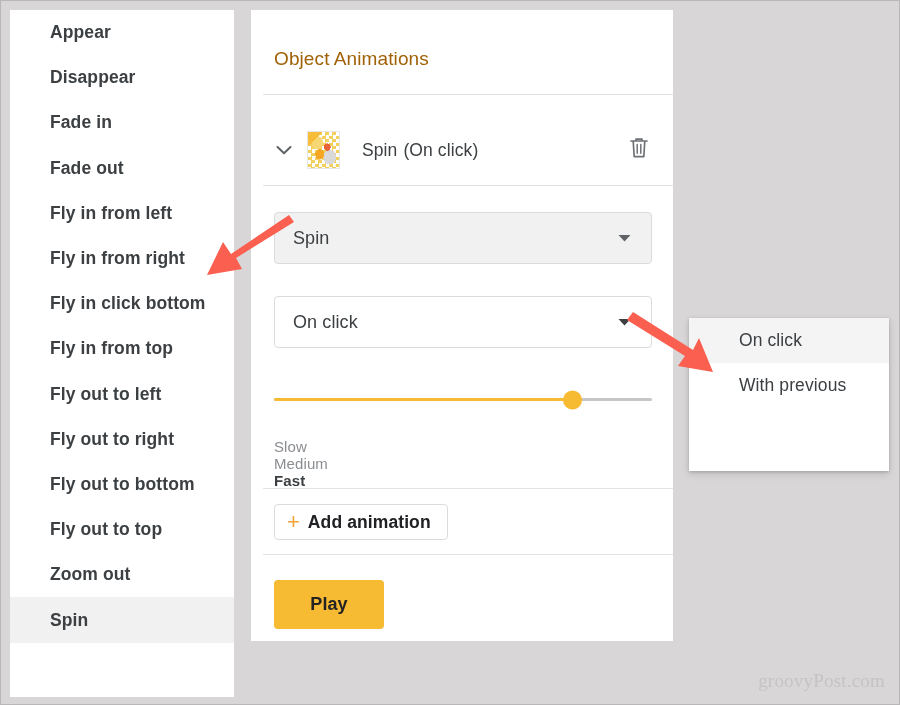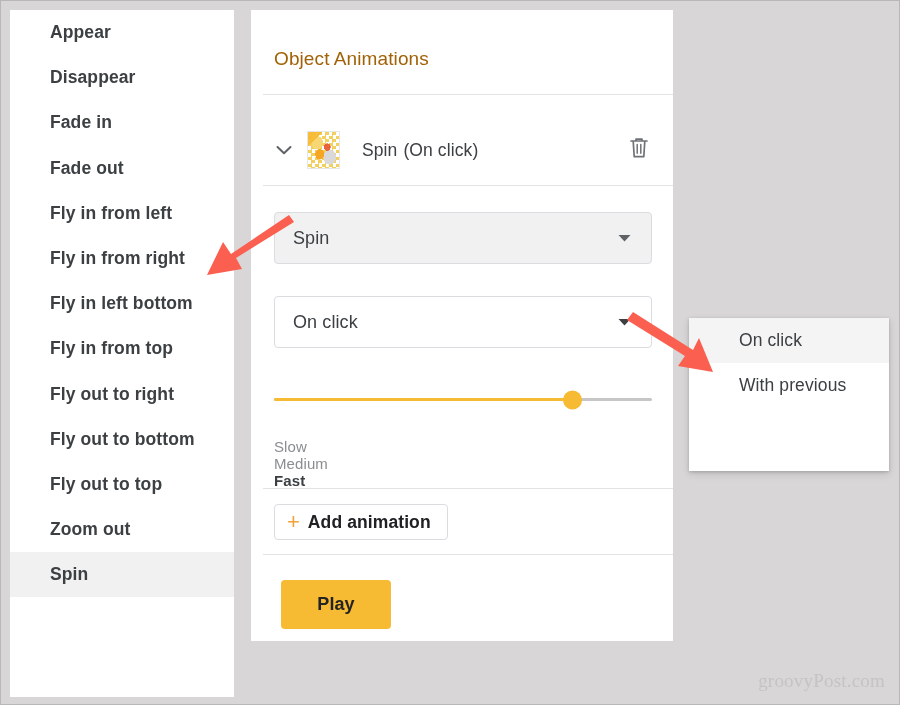--- a/index.html
+++ b/index.html
@@ -205,21 +205,20 @@
     width: 110px; height: 49px;
     background: #f7ba33;
     border: none;
     border-radius: 4px;
     font-family: "Liberation Sans", sans-serif;
     font-size: 18px;
     color: #232323;
     font-weight: bold;
     letter-spacing: .1px;
     cursor: pointer;
-    margin-left: 7px;
   }
 
   
   #popup {
     position: absolute;
     left: 688px; top: 317px;
     width: 200px; height: 153px;
     background: #ffffff;
     box-shadow: 0 1px 3px rgba(0,0,0,.18), 0 3px 8px rgba(0,0,0,.12);
   }
@@ -269,24 +268,27 @@
       <div class="anim-item">
         <span>Fade out</span>
       </div>
       <div class="anim-item">
         <span>Fly in from left</span>
       </div>
       <div class="anim-item">
         <span>Fly in from right</span>
       </div>
       <div class="anim-item">
-        <span>Fly in left bottom</span>
+        <span>Fly in click bottom</span>
       </div>
       <div class="anim-item">
         <span>Fly in from top</span>
+      </div>
+      <div class="anim-item">
+        <span>Fly out to left</span>
       </div>
       <div class="anim-item">
         <span>Fly out to right</span>
       </div>
       <div class="anim-item">
         <span>Fly out to bottom</span>
       </div>
       <div class="anim-item">
         <span>Fly out to top</span>
       </div>

